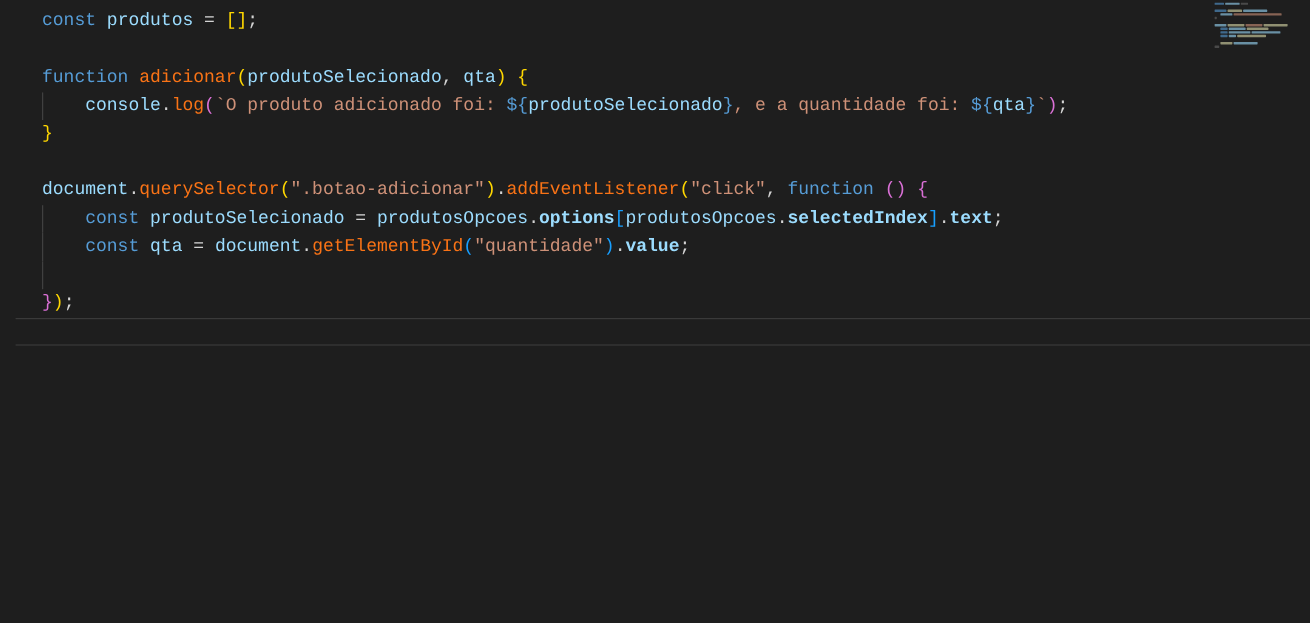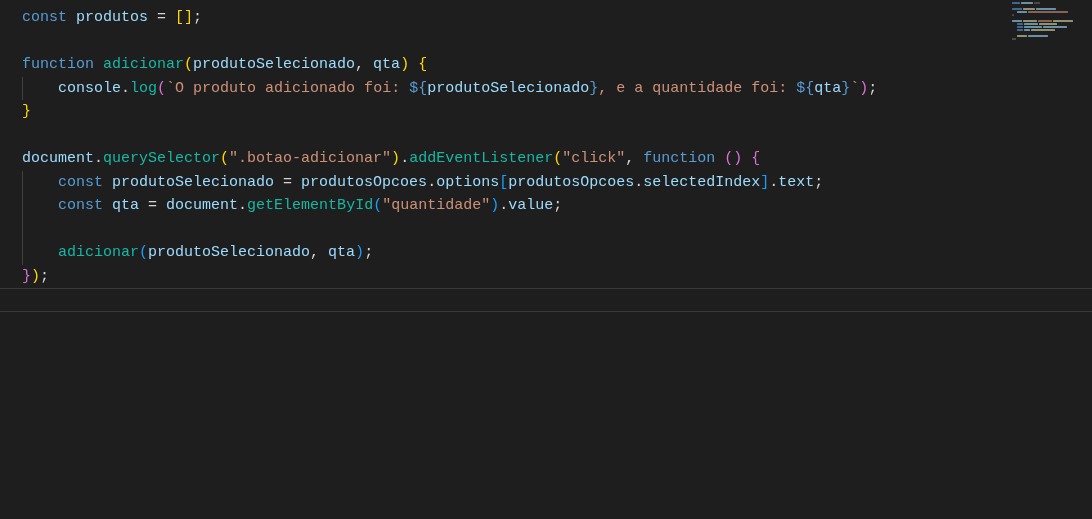--- a/index.html
+++ b/index.html
@@ -9,21 +9,21 @@
     background: #1e1e1e;
     font-family: Consolas, 'Courier New', monospace;
     font-size: 15px;
     overflow: hidden;
     color: #d4d4d4;
   }
   .editor {
     position: relative;
     width: 100%;
     height: 100%;
-    padding: 6px 0 0 22px;
+    padding: 6px 0 0 35px;
   }
   .line {
     height: 23.5px;
     line-height: 23.5px;
     white-space: pre;
     position: relative;
   }
   .indent-guide {
     position: absolute;
     left: 0;
@@ -38,23 +38,23 @@
     right: 0;
     top: 0;
     height: 100%;
     border-top: 1px solid #3a3a3a;
     border-bottom: 1px solid #3a3a3a;
     pointer-events: none;
   }
   
   .kw   { color: #569cd6; }
   .var  { color: #9cdcfe; }  
-  .fn   { color: #14b8a6; }
+  .fn   { color: #f97316; }
   .str  { color: #ce9178; }
-  .prop { color: #9cdcfe; }
+  .prop { color: #9cdcfe; font-weight: bold; }
   .punc { color: #d4d4d4; }
   .br   { color: #ffd700; }  
   .br2  { color: #da70d6; }  
   .br3  { color: #179fff; }  
   .op   { color: #d4d4d4; }
 
   .minimap {
     position: absolute;
     top: 2px;
     right: 2px;
@@ -93,21 +93,20 @@
 
   <div class="line"><span class="var">document</span><span class="punc">.</span><span class="fn">querySelector</span><span class="br">(</span><span class="str">".botao-adicionar"</span><span class="br">)</span><span class="punc">.</span><span class="fn">addEventListener</span><span class="br">(</span><span class="str">"click"</span><span class="punc">, </span><span class="kw">function</span><span> </span><span class="br2">(</span><span class="br2">)</span><span class="br2"> {</span></div>
 
 
   <div class="line"><span class="indent-guide"></span><span>    </span><span class="kw">const</span><span> </span><span class="var">produtoSelecionado</span><span class="op"> = </span><span class="var">produtosOpcoes</span><span class="punc">.</span><span class="prop">options</span><span class="br3">[</span><span class="var">produtosOpcoes</span><span class="punc">.</span><span class="prop">selectedIndex</span><span class="br3">]</span><span class="punc">.</span><span class="prop">text</span><span class="punc">;</span></div>
 
   <div class="line"><span class="indent-guide"></span><span>    </span><span class="kw">const</span><span> </span><span class="var">qta</span><span class="op"> = </span><span class="var">document</span><span class="punc">.</span><span class="fn">getElementById</span><span class="br3">(</span><span class="str">"quantidade"</span><span class="br3">)</span><span class="punc">.</span><span class="prop">value</span><span class="punc">;</span></div>
 
   <div class="line"><span class="indent-guide"></span></div>
 
-  <div class="line"><span class="indent-guide"></span><span>    </span><span class="fn">adicionar</span><span class="br3">(</span><span class="var">produtoSelecionado</span><span class="punc">, </span><span class="var">qta</span><span class="br3">)</span><span class="punc">;</span></div>
 
   <div class="line"><span class="br2">}</span><span class="br">)</span><span class="punc">;</span></div>
 
   <div class="line"><span class="cursor-line"></span></div>
 
   <div class="minimap" id="minimap">
       <div class="mm-line">
         <div class="mm-seg" style="width: 8px; background: rgb(86, 156, 214);"></div>
         <div class="mm-seg" style="width: 12px; background: rgb(156, 220, 254);"></div>
         <div class="mm-seg" style="width: 6px; background: rgb(102, 102, 102);"></div>

